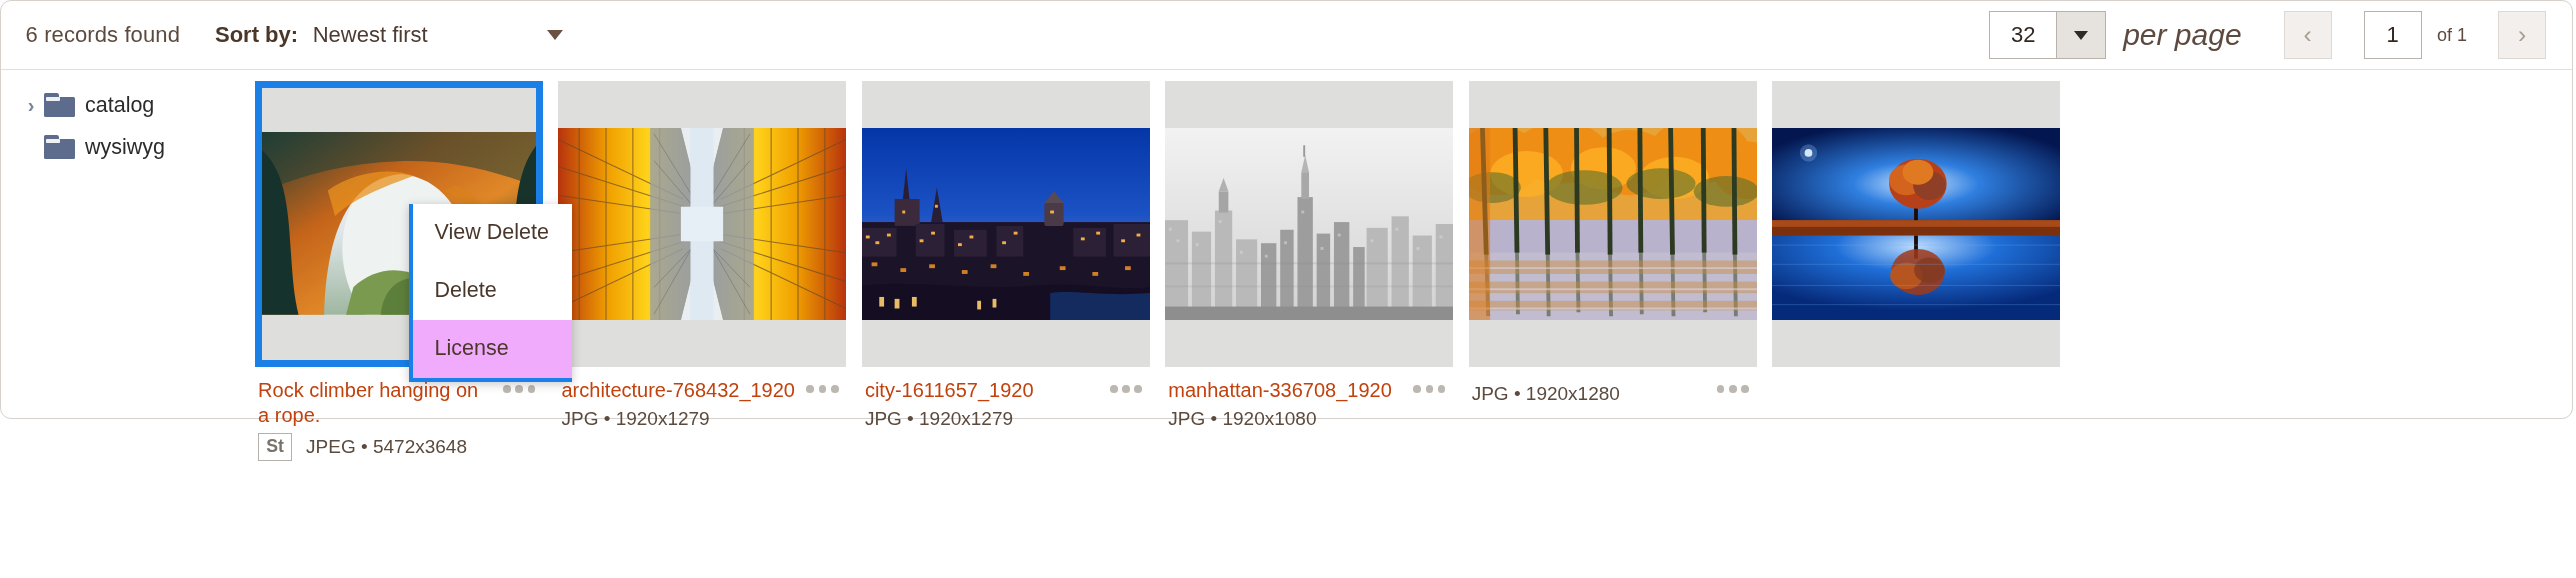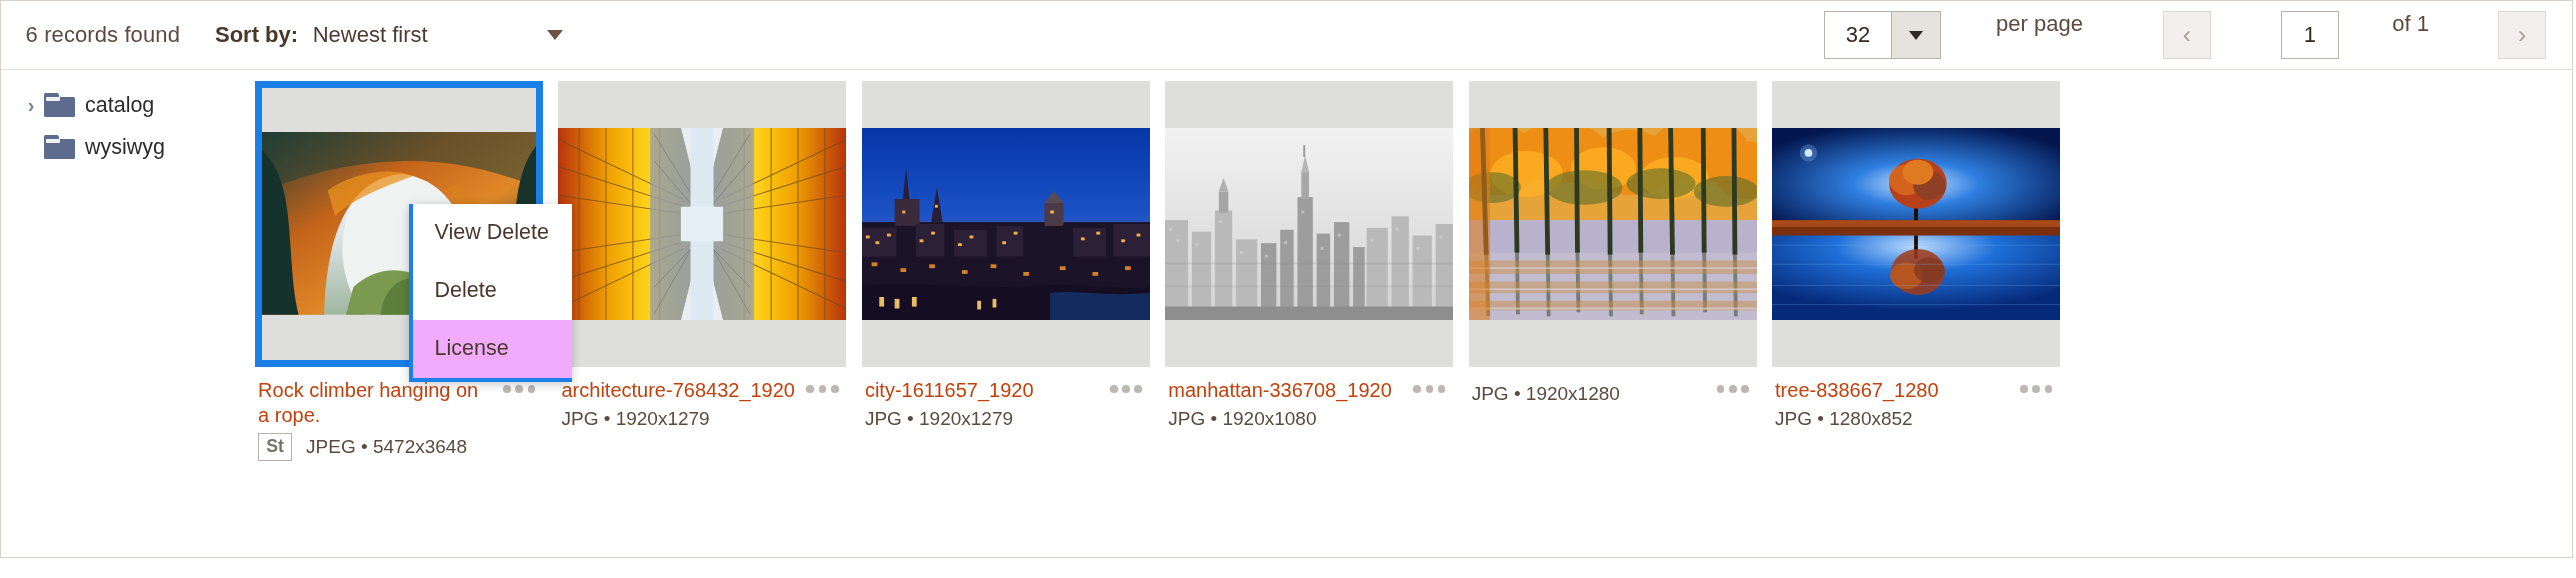--- a/index.html
+++ b/index.html
@@ -10,23 +10,23 @@
   body {
     font-family: "Liberation Sans", sans-serif;
     width: 2576px;
     height: 578px;
     overflow: hidden;
     color: #41362f;
   }
 
   .app-frame {
     width: 2573px;
-    height: 558px;
+    height: 419px;
     border: 1.5px solid #d6d1cc;
-    border-radius: 0;
+    border-radius: 11px;
     box-sizing: border-box;
     display: flex;
     flex-direction: column;
     background: #fff;
   }
 
   
   .toolbar {
     height: 69px;
     flex: 0 0 69px;
@@ -75,21 +75,21 @@
     width: 0; height: 0;
     border-left: 8.5px solid transparent;
     border-right: 8.5px solid transparent;
     border-top: 10px solid #6b5243;
   }
 
   .toolbar-spacer { flex: 1 1 auto; }
 
   .toolbar-right {
     display: flex;
-    gap: 38px;
+    align-items: center;
   }
   .perpage-combo {
     display: flex;
     align-items: stretch;
     border: 0.8px solid #b9b2ab;
     height: 48px;
     box-sizing: border-box;
     background: #fff;
     cursor: pointer;
   }
@@ -109,25 +109,26 @@
     align-items: center;
     justify-content: center;
   }
   .perpage-arrow .tri {
     width: 0; height: 0;
     border-left: 7.7px solid transparent;
     border-right: 7.7px solid transparent;
     border-top: 9.2px solid #2f2a26;
   }
   .perpage-label {
-    font-size: 22px;
+    font-size: 30px;
     color: #5c4a3f;
     margin-left: 17px;
     margin-right: 42px;
     white-space: nowrap;
+    font-style: italic;
   }
   .pg-btn {
     width: 48px;
     height: 48px;
     border: 0.8px solid #ddd8d3;
     background: #f2efec;
     display: flex;
     align-items: center;
     justify-content: center;
     box-sizing: border-box;
@@ -144,21 +145,21 @@
     display: flex;
     align-items: center;
     justify-content: center;
     box-sizing: border-box;
     font-size: 22px;
     color: #33271f;
     margin-left: 32px;
     cursor: text;
   }
   .pg-of {
-    font-size: 22px;
+    font-size: 18px;
     color: #5c4a3f;
     margin: 0 31px 0 15.4px;
     white-space: nowrap;
   }
 
   
   .content {
     flex: 1 1 auto;
     display: flex;
     min-height: 0;
@@ -776,32 +777,19 @@
               <ellipse cx="140" cy="154" rx="17" ry="14" fill="#c05a1c" opacity=".8"></ellipse>
               <ellipse cx="164" cy="148" rx="16" ry="13" fill="#83391f" opacity=".8"></ellipse>
               <g stroke="#6fb0f0" stroke-width="1" opacity=".28">
                 <path d="M0,122 H300"></path>
                   <path d="M0,142 H300"></path>
                   <path d="M0,164 H300"></path>
                   <path d="M0,184 H300"></path>
               </g>
             </svg>
           </div>
-          <div class="caption">
-            <div class="cap-text">
-              <div class="cap-title">tree-838667_1280</div>
-              <div class="cap-meta">
-                <span>JPG • 1280x852</span>
-              </div>
-            </div>
-            <div class="kebab">
-                <i></i>
-                <i></i>
-                <i></i>
-              </div>
-          </div>
         </div>
 
       </div>
     </div>
   </div>
 </div>
 
 
 </body></html>

